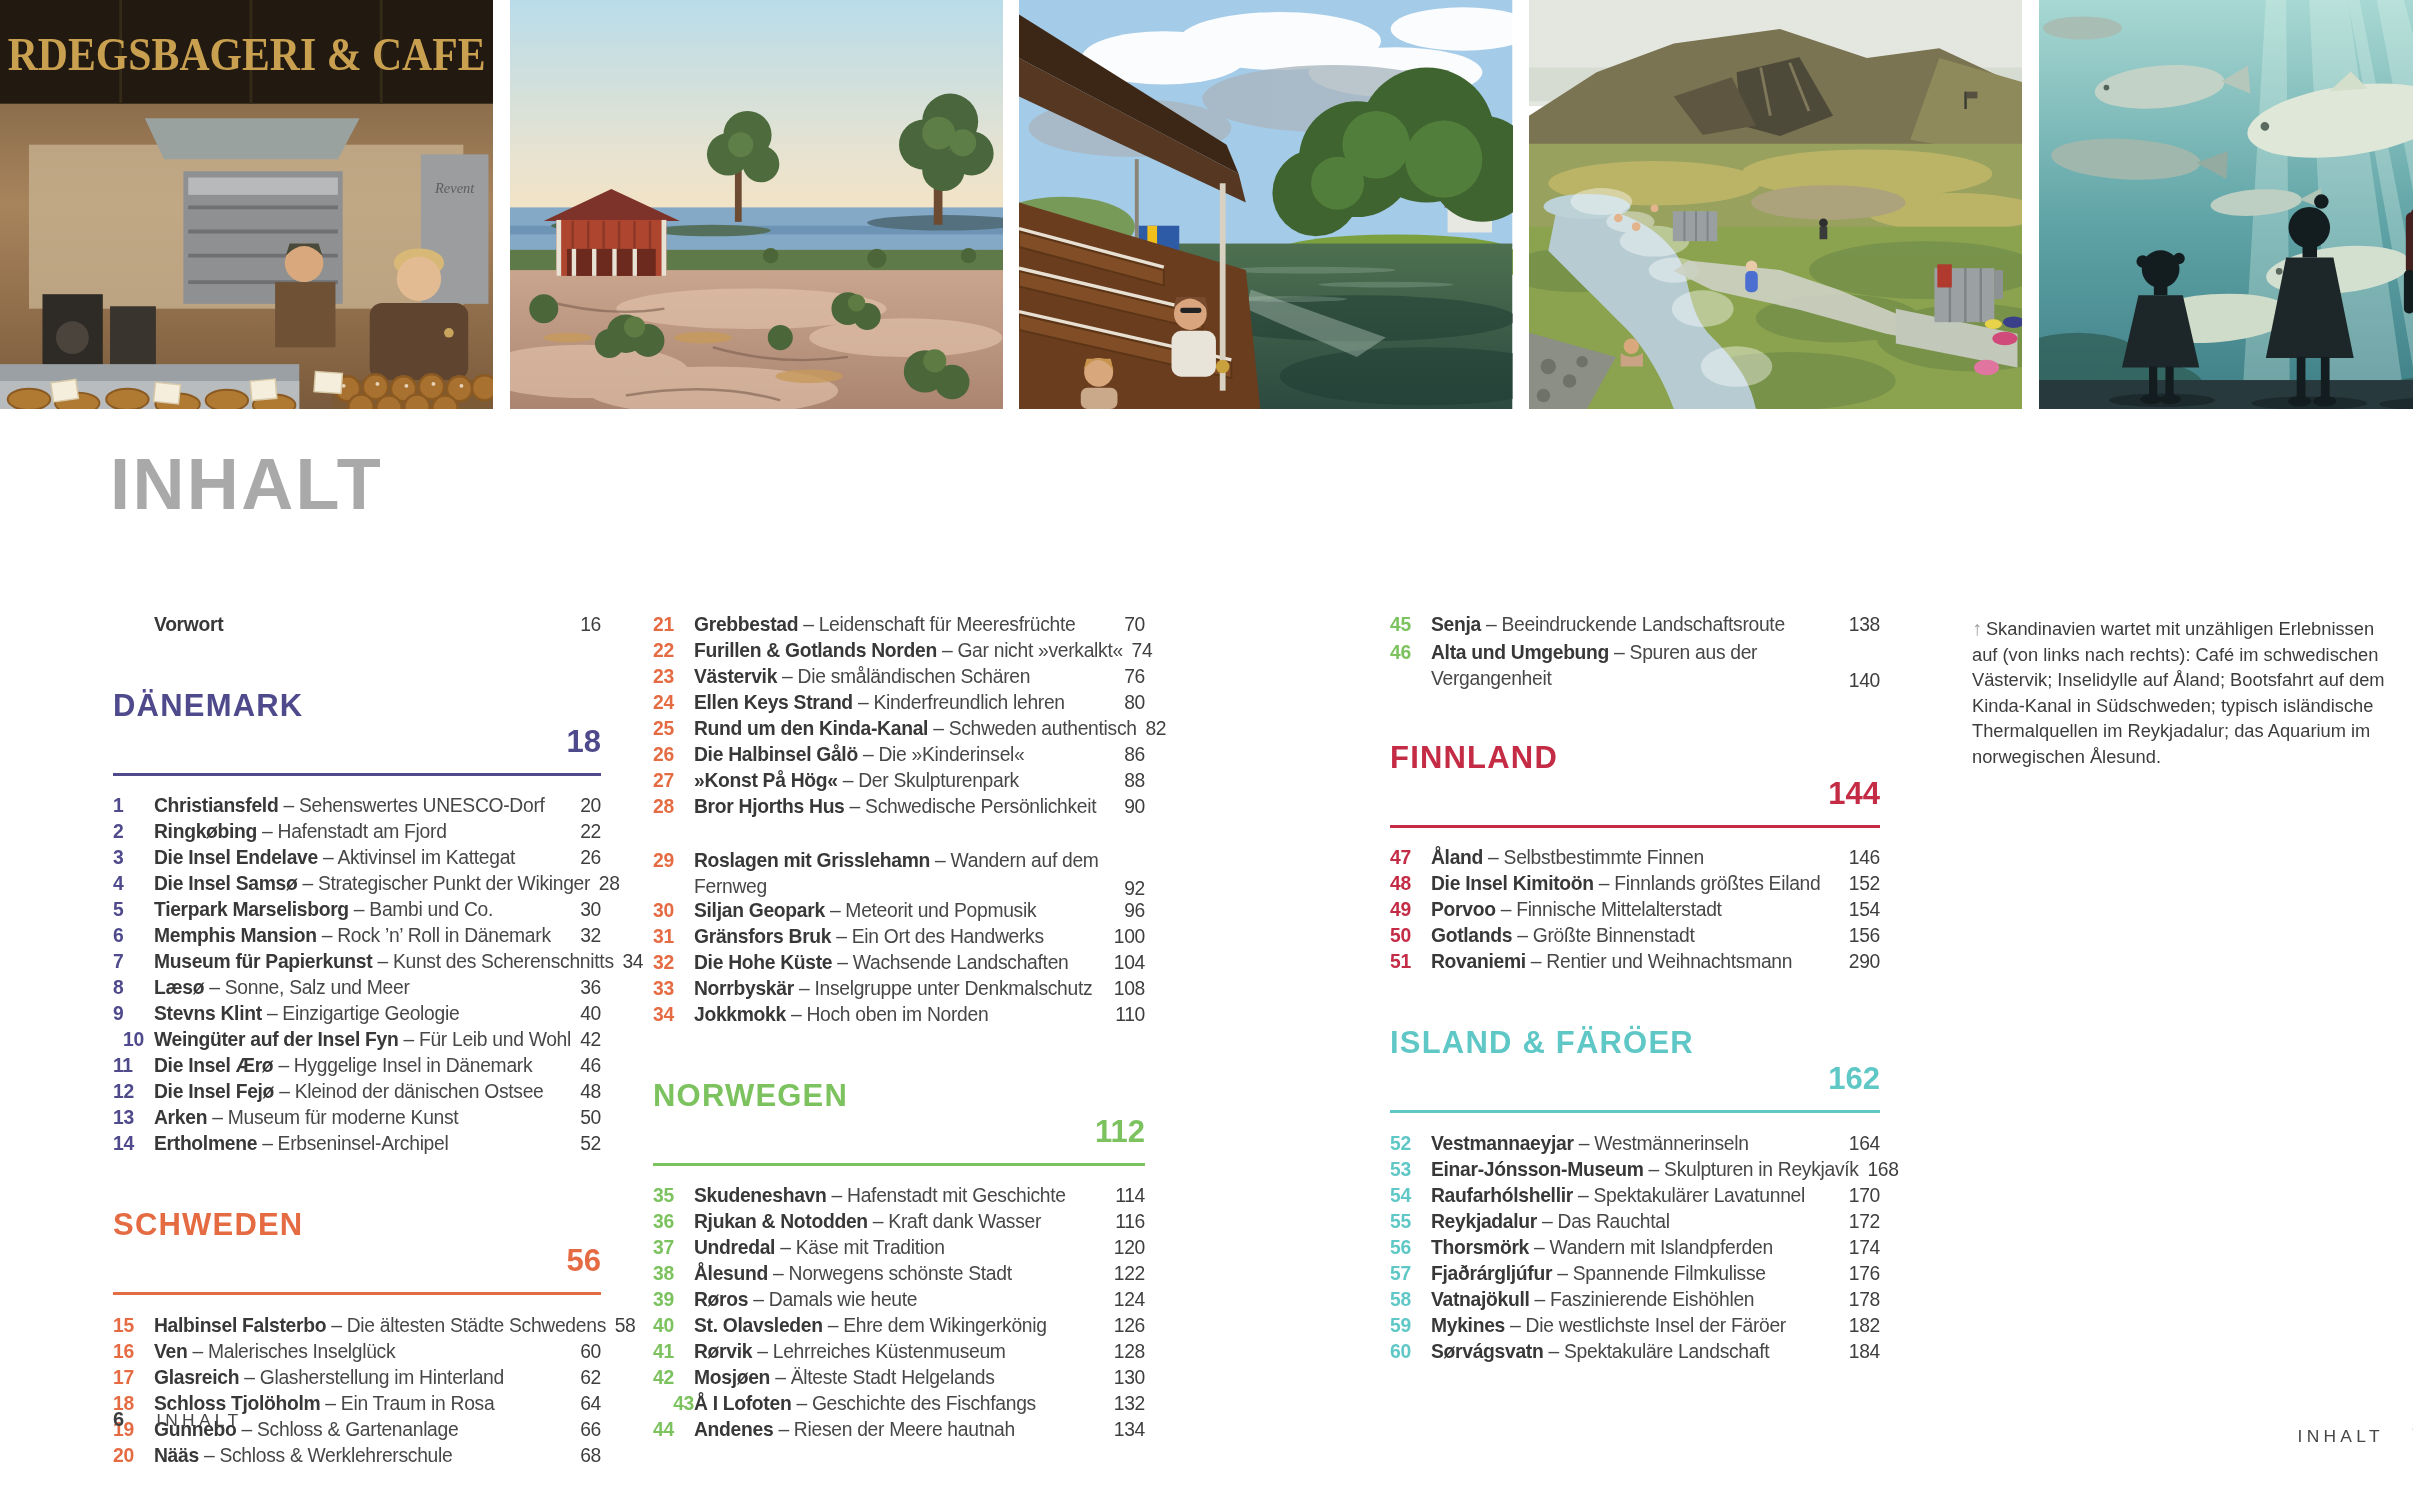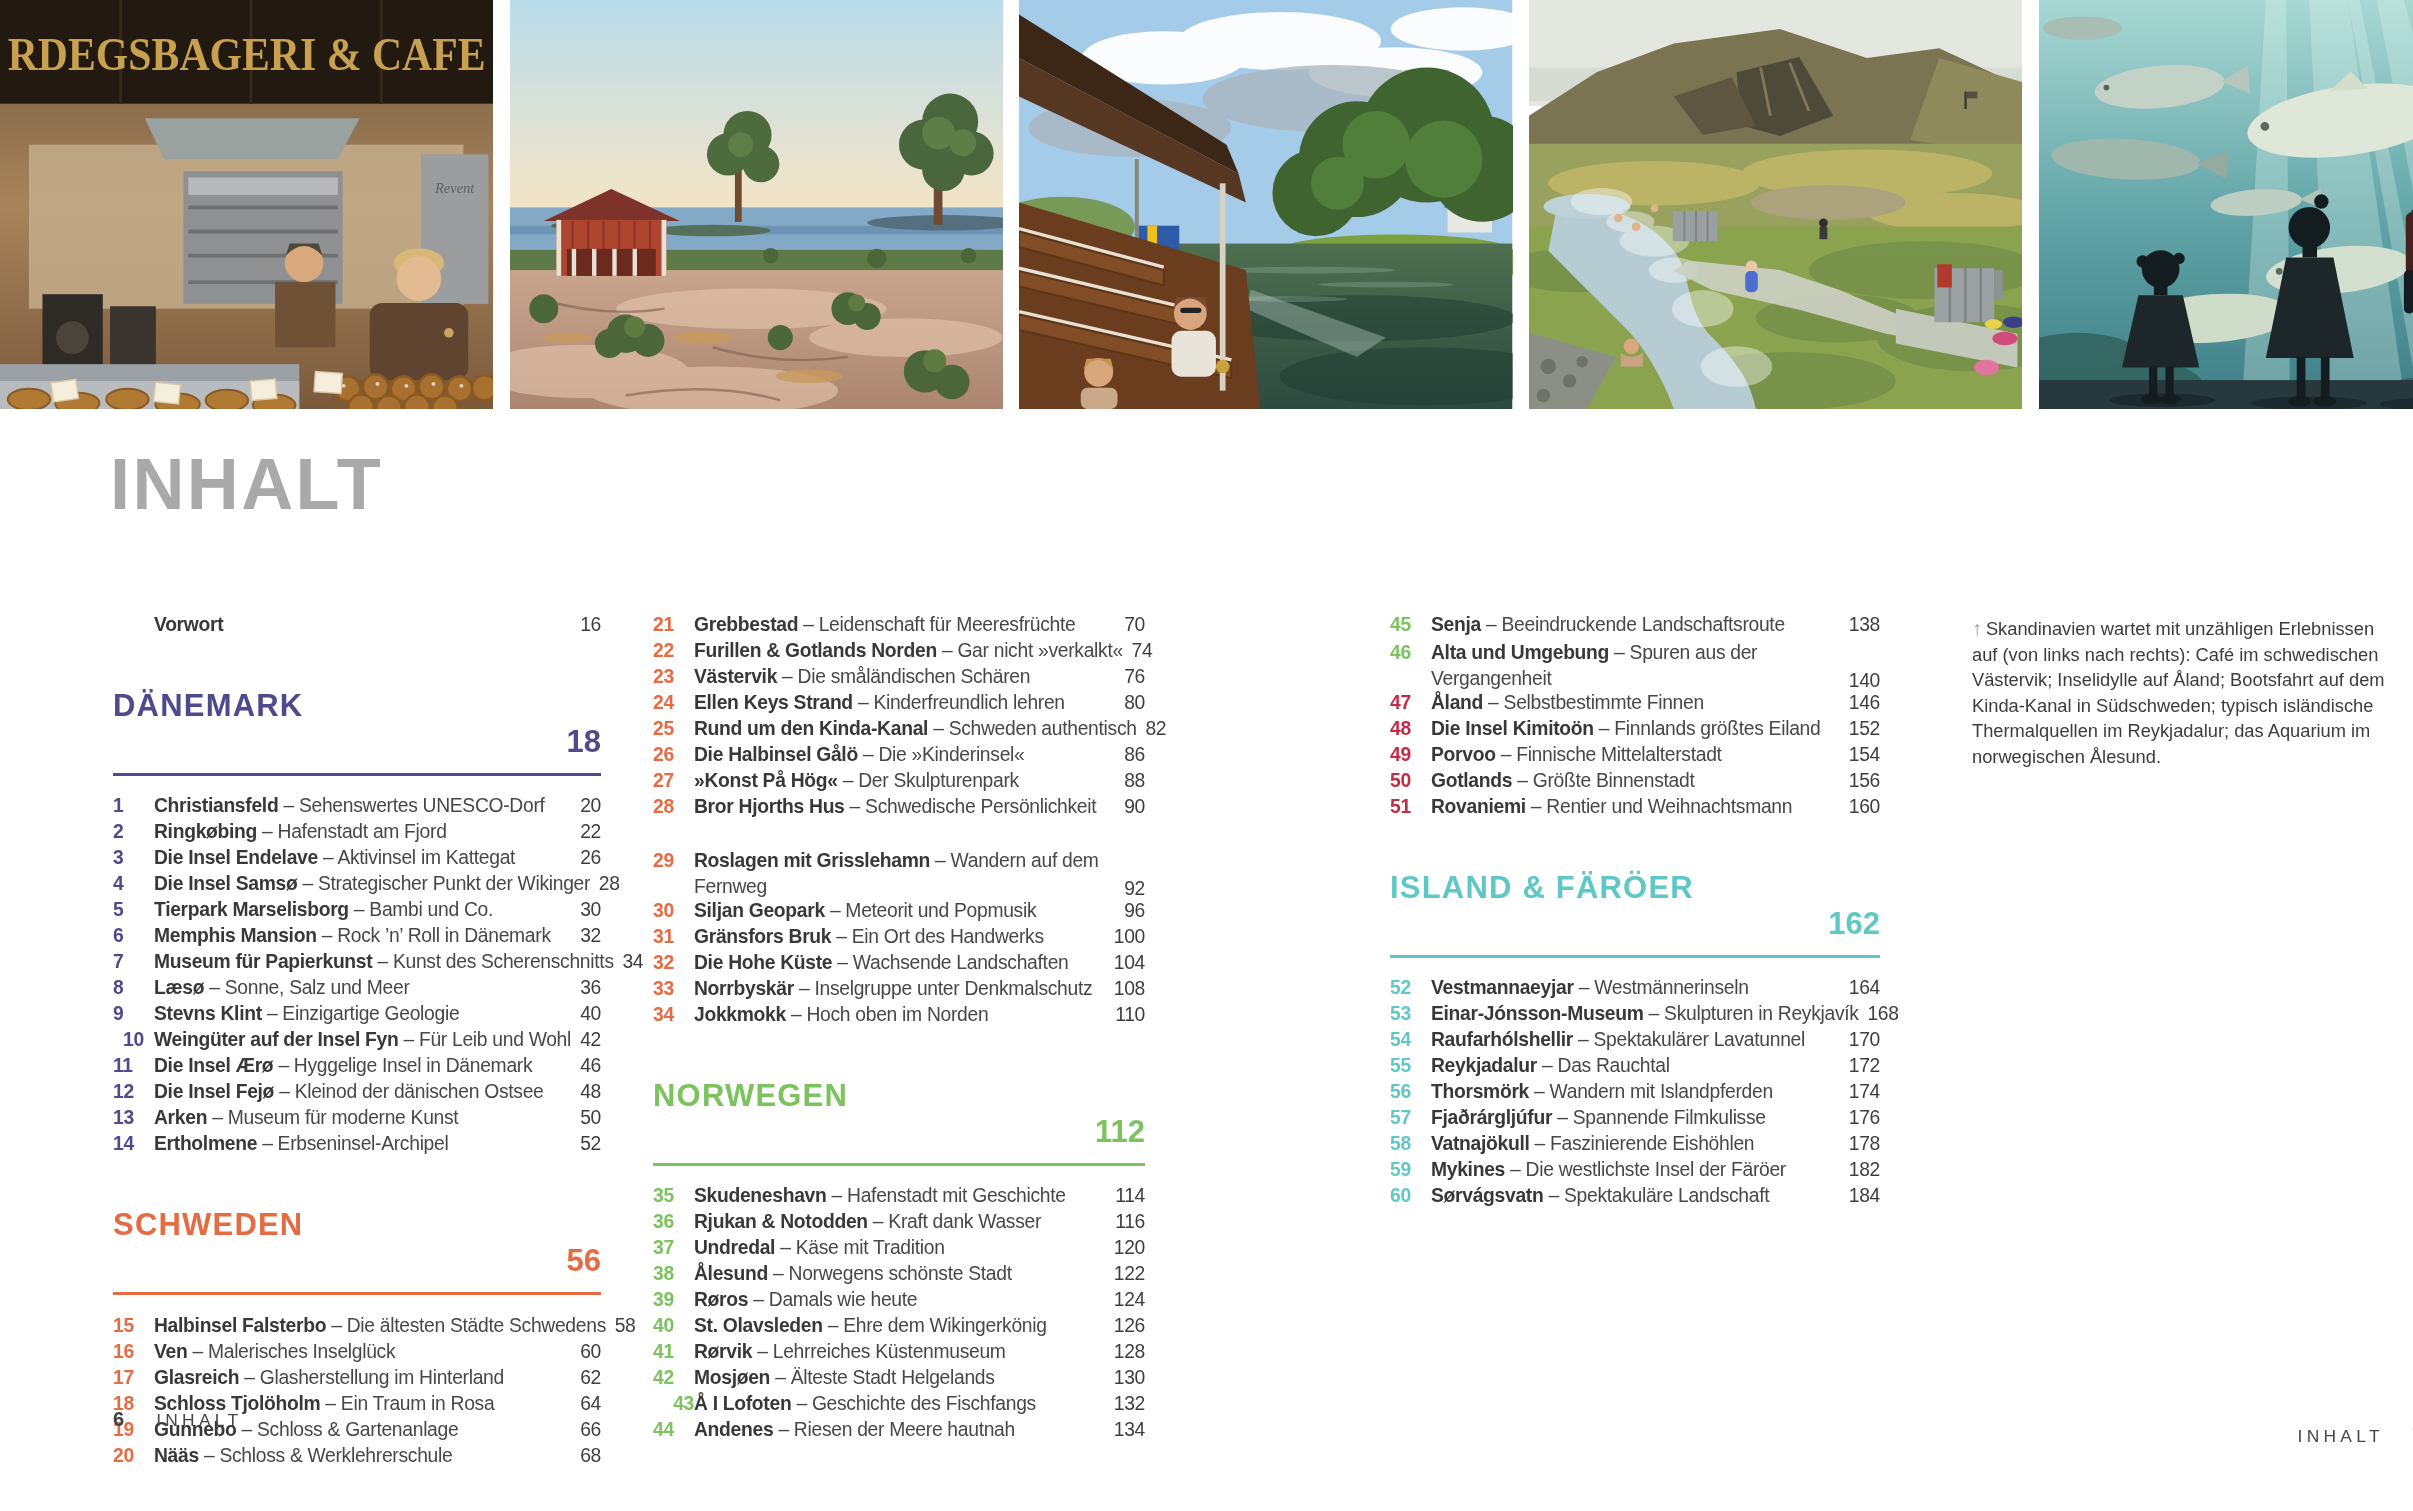--- a/index.html
+++ b/index.html
@@ -732,20 +732,27 @@
     <div class="toc-row">
       <span class="toc-num" style="color: rgb(124, 194, 94);">45</span>
       <span class="toc-text"><b>Senja</b><span class="toc-sub"> – Beeindruckende Landschaftsroute</span></span>
       <span class="toc-page">138</span>
     </div>
     <div class="toc-row two-line">
       <span class="toc-num" style="color: rgb(124, 194, 94);">46</span>
       <span class="toc-text"><b>Alta und Umgebung</b><span class="toc-sub"> – Spuren aus der</span><br><span class="toc-sub">Vergangenheit</span></span>
       <span class="toc-page">140</span>
     </div>
+    <div class="section-header" style="color: rgb(196, 43, 69);">
+      <div class="sh-row">
+        <span class="sh-label">FINNLAND</span>
+        <span class="sh-page">144</span>
+      </div>
+      <div class="sh-rule"></div>
+    </div>
     <div class="toc-row">
       <span class="toc-num" style="color: rgb(196, 43, 69);">47</span>
       <span class="toc-text"><b>Åland</b><span class="toc-sub"> – Selbstbestimmte Finnen</span></span>
       <span class="toc-page">146</span>
     </div>
     <div class="toc-row">
       <span class="toc-num" style="color: rgb(196, 43, 69);">48</span>
       <span class="toc-text"><b>Die Insel Kimitoön</b><span class="toc-sub"> – Finnlands größtes Eiland</span></span>
       <span class="toc-page">152</span>
     </div>
@@ -755,21 +762,21 @@
       <span class="toc-page">154</span>
     </div>
     <div class="toc-row">
       <span class="toc-num" style="color: rgb(196, 43, 69);">50</span>
       <span class="toc-text"><b>Gotlands</b><span class="toc-sub"> – Größte Binnenstadt</span></span>
       <span class="toc-page">156</span>
     </div>
     <div class="toc-row">
       <span class="toc-num" style="color: rgb(196, 43, 69);">51</span>
       <span class="toc-text"><b>Rovaniemi</b><span class="toc-sub"> – Rentier und Weihnachtsmann</span></span>
-      <span class="toc-page">160</span>
+      <span class="toc-page">290</span>
     </div>
     <div class="section-header" style="color: rgb(95, 200, 198);">
       <div class="sh-row">
         <span class="sh-label">ISLAND &amp; FÄRÖER</span>
         <span class="sh-page">162</span>
       </div>
       <div class="sh-rule"></div>
     </div>
     <div class="toc-row">
       <span class="toc-num" style="color: rgb(95, 200, 198);">52</span>

